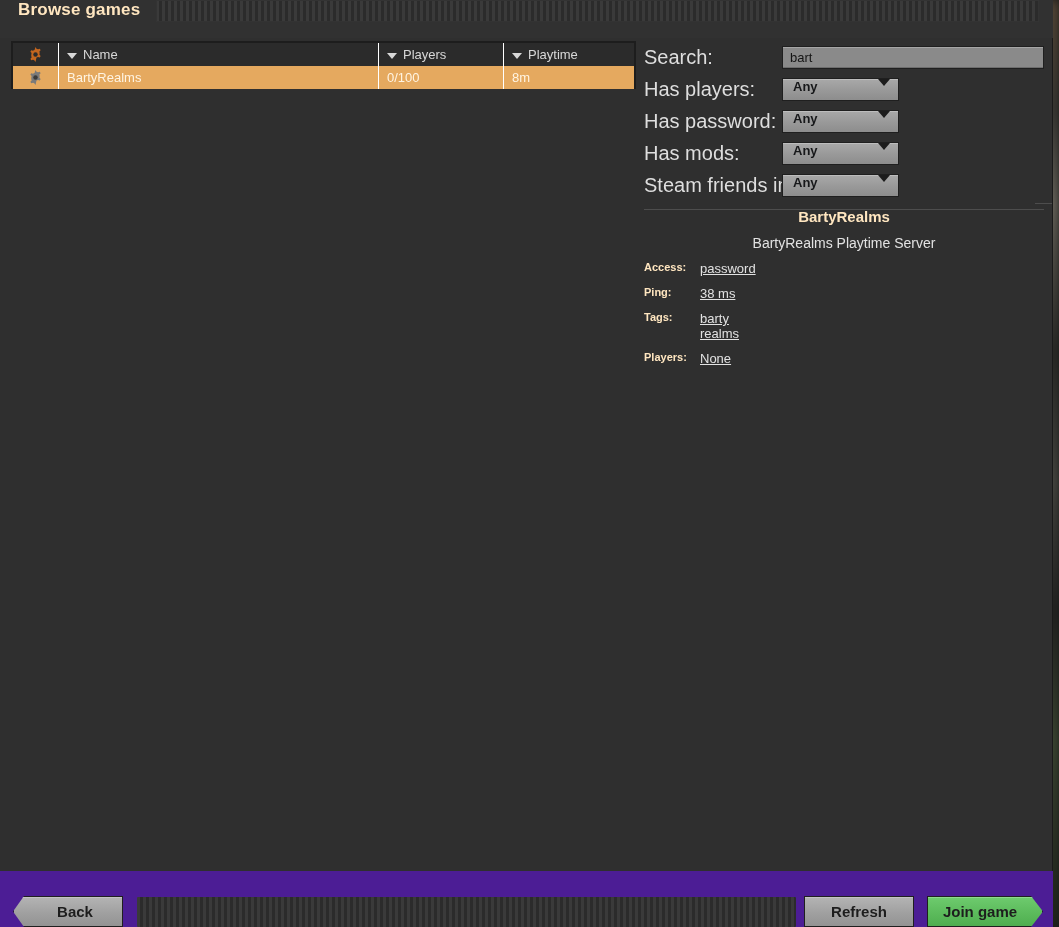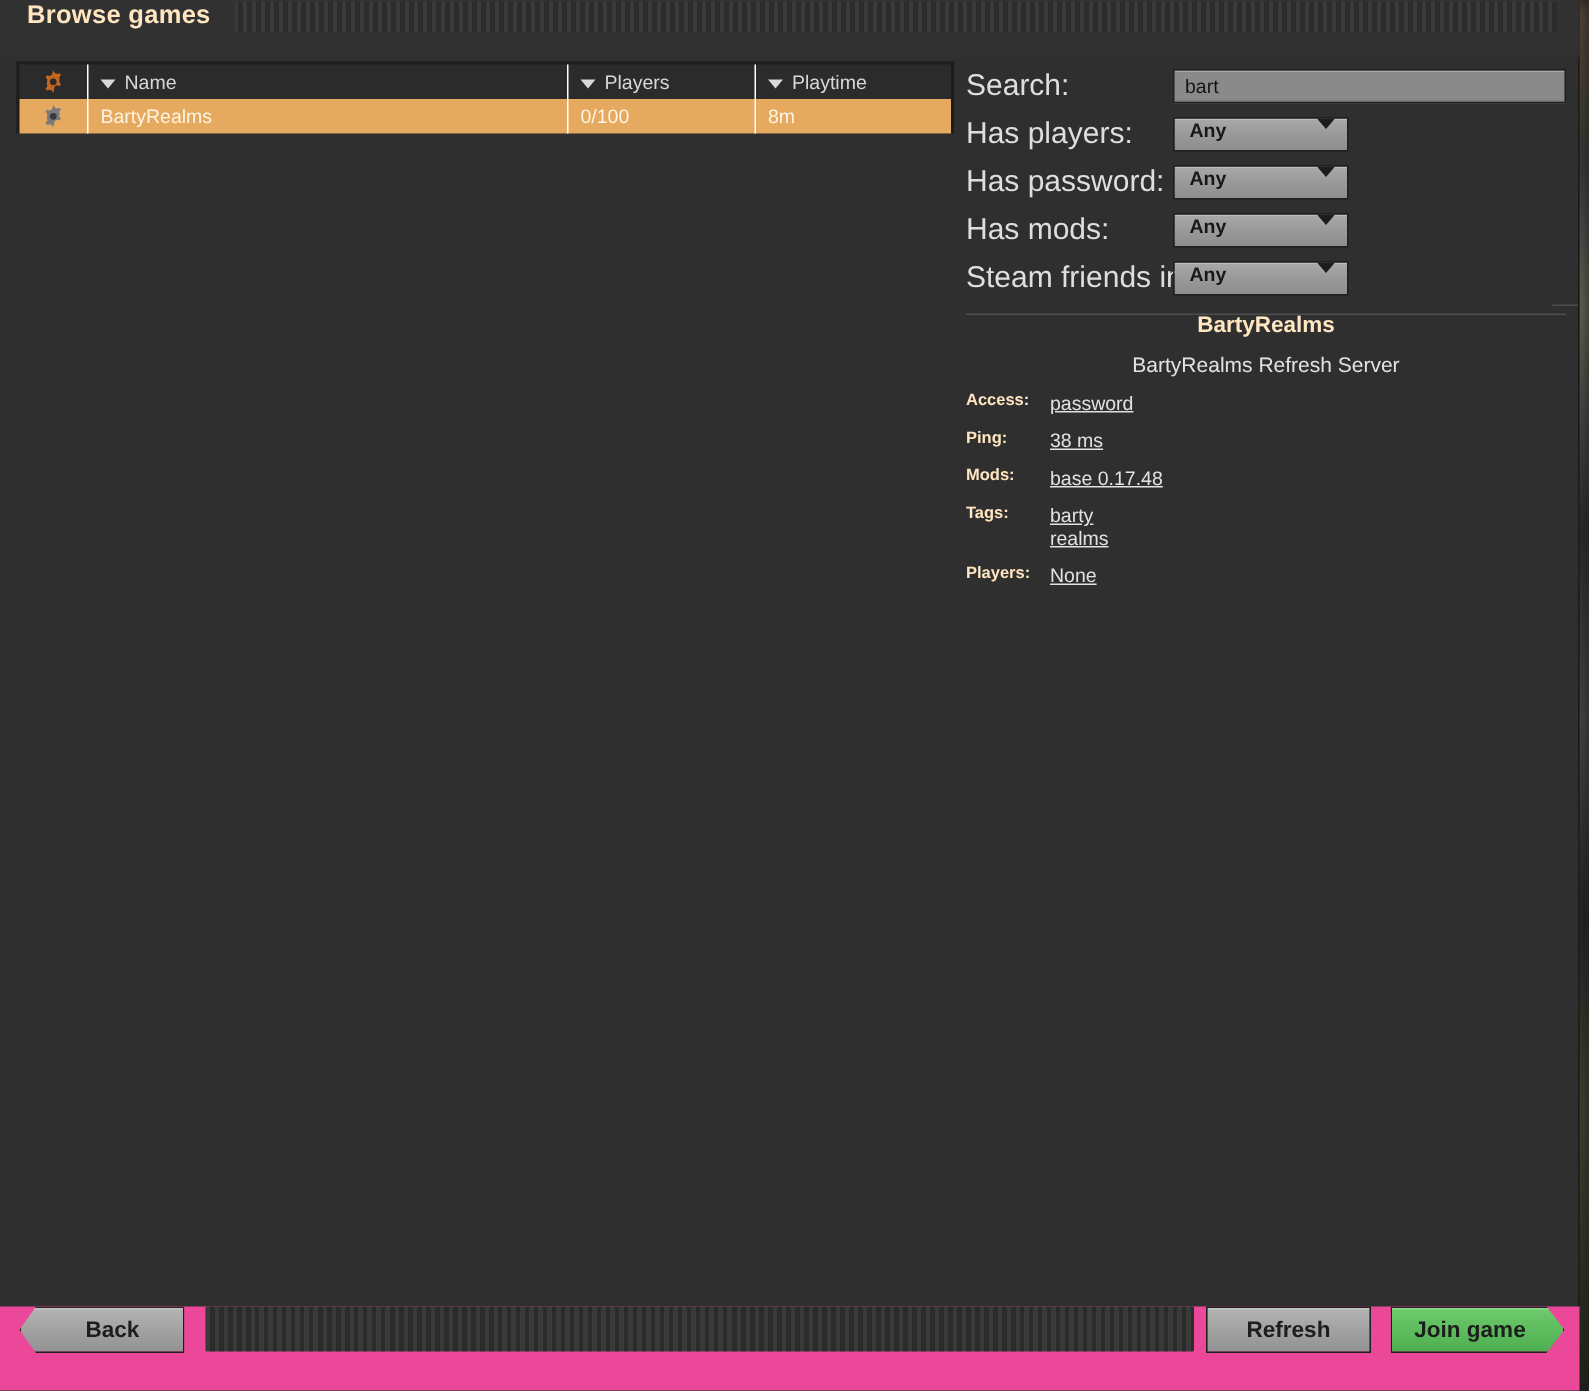--- a/index.html
+++ b/index.html
@@ -145,22 +145,22 @@
   .drow { display: flex; margin-bottom: 10px; }
   .dkey {
     width: 56px; color: #ffe6c0; font-size: 11px; font-weight: bold;
     white-space: nowrap; flex-shrink: 0;
   }
   .dval { color: #e2e2e2; font-size: 13px; text-decoration: underline; }
 
   
   #bottombar {
     position: absolute; left: 0; bottom: 0; width: 1053px; height: 56px;
-    background: #ec4899;
-    display: flex; align-items: flex-start;
+    background: #4c1d95;
+    display: flex; align-items: flex-end;
   }
   .btn {
     height: 31px;
     display: flex; align-items: center; justify-content: center;
     font-size: 15px; font-weight: bold;
     color: #1d1d1d;
     border: 1px solid #1f1f1f;
     background: linear-gradient(180deg,#b4b4b4 0%,#a0a0a0 55%,#939393 100%);
     box-shadow: inset 0 1px 0 #c4c4c4;
     white-space: nowrap;
@@ -284,33 +284,29 @@
       </div>
     </div>
 
     <hr class="divider">
   </div>
 
   <div id="right-rule"></div>
 
   <div id="details">
     <div class="srv-title">BartyRealms</div>
-    <div class="srv-desc">BartyRealms Refresh Server</div>
+    <div class="srv-desc">BartyRealms Playtime Server</div>
 
     <div class="drow">
       <div class="dkey">Access:</div>
       <div class="dval">password</div>
     </div>
     <div class="drow">
       <div class="dkey">Ping:</div>
       <div class="dval">38 ms</div>
-    </div>
-    <div class="drow">
-      <div class="dkey">Mods:</div>
-      <div class="dval">base 0.17.48</div>
     </div>
     <div class="drow">
       <div class="dkey">Tags:</div>
       <div class="dval" style="white-space:pre-line;">barty
 realms</div>
     </div>
     <div class="drow">
       <div class="dkey">Players:</div>
       <div class="dval">None</div>
     </div>

